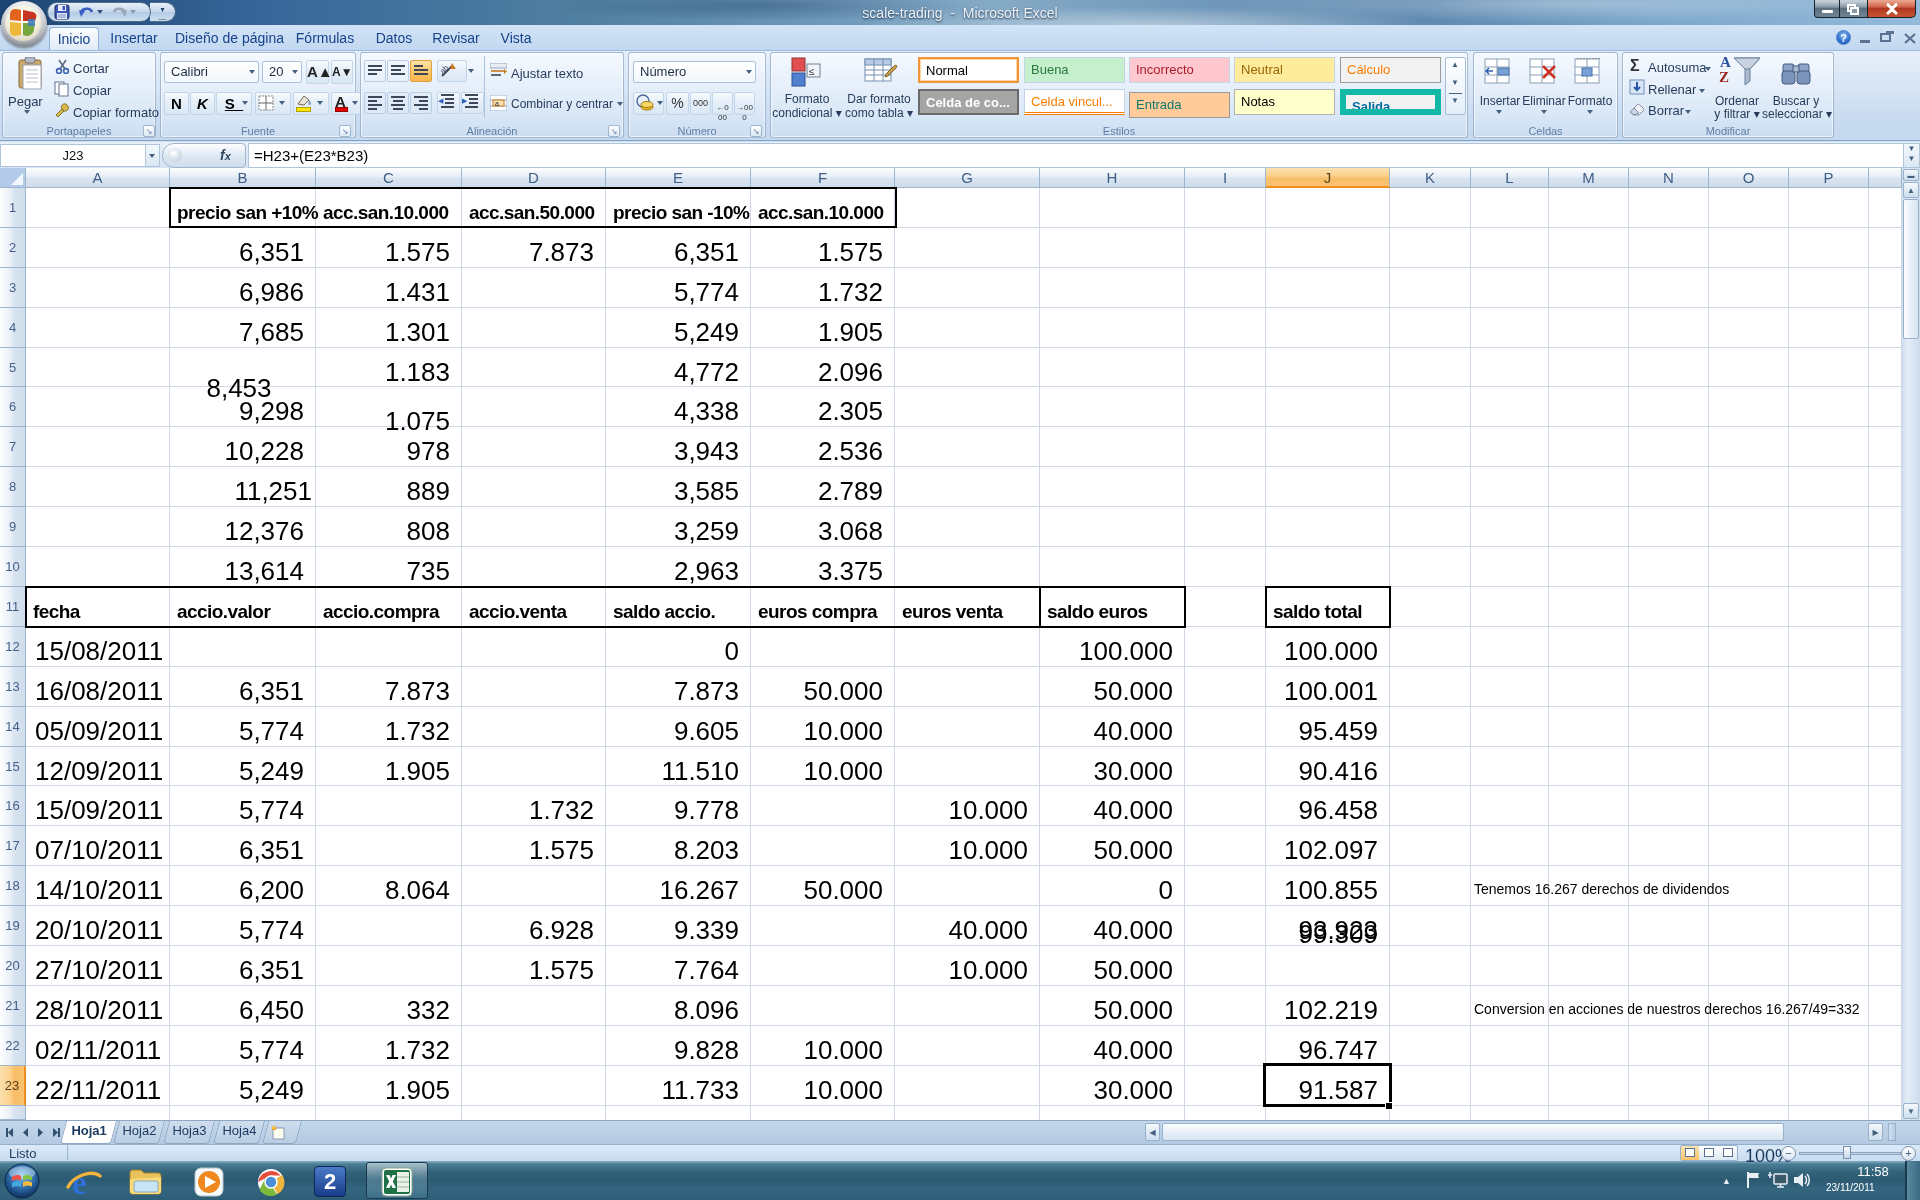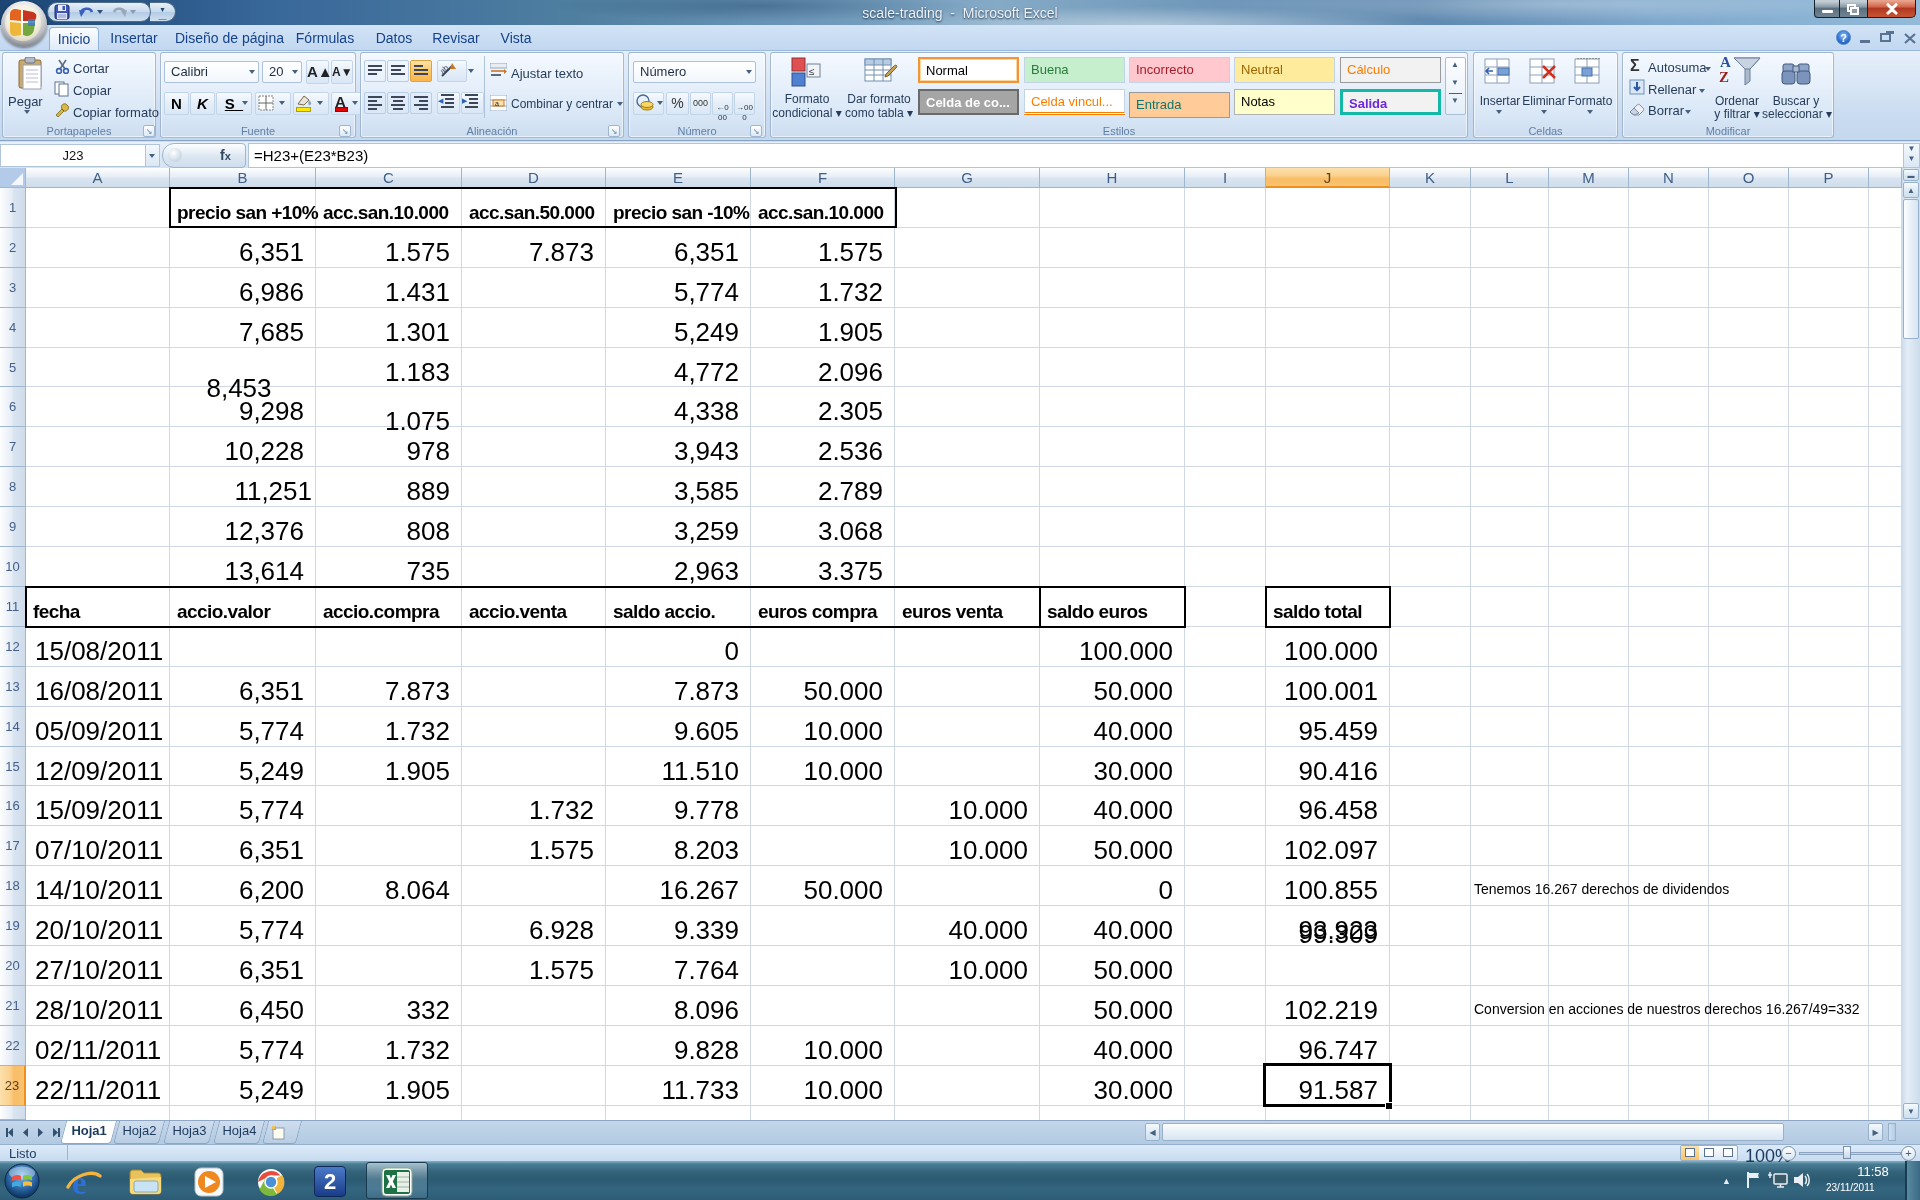--- a/index.html
+++ b/index.html
@@ -34,21 +34,21 @@
 .launcher{position:absolute;bottom:3px;width:12px;height:12px;border:1px solid #9db6d2;border-radius:2px;background:linear-gradient(#fdfefe,#dce8f4);color:#5e7fa5;font-size:8px;line-height:11px;text-align:center}
 .rtxt{position:absolute;font-size:12px;color:#263c59;white-space:nowrap}
 .combo{position:absolute;background:linear-gradient(#fff,#f2f7fc);border:1px solid #abc1dc;border-radius:2px;font-size:13px;color:#1e2c42;white-space:nowrap}
 .btn2{position:absolute;border:1px solid #c3d5e8;border-radius:2px;background:linear-gradient(#f6fafd,#e6eff9 45%,#d9e7f5)}
 .darr{position:absolute;width:0;height:0;border:3px solid transparent;border-top:4px solid #44617f}
 .stcell{position:absolute;width:101px;height:26px;font-size:13px;line-height:24px;padding-left:6px;border:1px solid #c3d4e7;background:#fff;color:#000;white-space:nowrap;overflow:hidden}
 #fbar{left:0;top:142px;width:1920px;height:26px;background:linear-gradient(#e8f0f9,#d6e3f2)}
 #namebox{left:0;top:144px;width:146px;height:23px;background:#fff;border:1px solid #b0c4da;font-size:13px;color:#111;text-align:center;line-height:21px}
 #nb-arr{left:146px;top:144px;width:14px;height:23px;background:linear-gradient(#f3f8fd,#dbe7f3);border:1px solid #b0c4da;border-left:none}
 #fx-pill{left:162px;top:143px;width:84px;height:25px;border:1px solid #9db6ce;border-radius:12px 4px 4px 12px;background:linear-gradient(#fdfeff,#d9e5f1 60%,#cfdeee)}
-#fxtxt{left:220px;top:147px;font-size:14px;font-weight:bold;color:#33475f;z-index:2}
+#fxtxt{left:220px;top:147px;font-size:14px;font-style:italic;font-weight:bold;color:#33475f;z-index:2}
 #ffield{left:248px;top:143px;width:1655px;height:25px;background:#fff;border:1px solid #b0c4da;border-right:none;font-size:15px;color:#000;line-height:23px;padding-left:5px}
 #fchev{left:1903px;top:143px;width:17px;height:25px;background:linear-gradient(#f3f8fd,#dbe7f3);border:1px solid #b0c4da;color:#44617f;font-size:8px;text-align:center;line-height:10px}
 #grid{left:0;top:168px;width:1902px;height:952px;background:#fff;overflow:hidden}
 .colhdr{position:absolute;top:0;height:20px;background:linear-gradient(#fdfefe,#e7eef7 45%,#d9e4f1 55%,#cfdcea);border-right:1px solid #9eb6ce;border-bottom:1px solid #9eb6ce;color:#3f5e86;font-size:15px;text-align:center;line-height:19px}
 .colhdr.sel{background:linear-gradient(#fce0ad,#fbd28f 40%,#f8bd66 60%,#f9c371);color:#58421f;border-bottom:2px solid #f08f1e}
 .rowhdr{position:absolute;left:0;width:26px;background:linear-gradient(to right,#fdfefe,#e7eef7 45%,#d9e4f1 55%,#cfdcea);border-right:1px solid #9eb6ce;border-bottom:1px solid #9eb6ce;color:#44608a;font-size:13px;text-align:center}
 .rowhdr.sel{background:linear-gradient(to right,#fce0ad,#fbd28f 40%,#f8bd66 60%,#f9c371);color:#58421f;border-right:2px solid #f08f1e}
 #corner{position:absolute;left:0;top:0;width:26px;height:20px;background:#b3cbe9;border-right:1px solid #9eb6ce;border-bottom:1px solid #9eb6ce}
 #corner:after{content:"";position:absolute;right:2px;bottom:2px;border-left:12px solid transparent;border-bottom:12px solid #f4f7fb}
 .gl-v{position:absolute;top:20px;width:1px;background:#d0d7e5}
@@ -300,21 +300,21 @@
 <div class="rtxt" style="left:842px;top:106px;width:74px;text-align:center">como tabla ▾</div>
 <div class="stcell" style="left:918px;top:57px;background:#ffffff;color:#000000;font-weight:normal;border:2px solid #f29536;box-shadow:0 0 0 1px #fbd7a1 inset;">Normal</div>
 <div class="stcell" style="left:1024px;top:57px;background:#c6efce;color:#2a7a3c;font-weight:normal;">Buena</div>
 <div class="stcell" style="left:1129px;top:57px;background:#ffc7ce;color:#a81c2a;font-weight:normal;">Incorrecto</div>
 <div class="stcell" style="left:1234px;top:57px;background:#ffeb9c;color:#9c6500;font-weight:normal;">Neutral</div>
 <div class="stcell" style="left:1340px;top:57px;background:#f2f2f2;color:#fa7d00;font-weight:normal;border:1px solid #9a9a9a;">Cálculo</div>
 <div class="stcell" style="left:918px;top:89px;background:#a5a5a5;color:#ffffff;font-weight:bold;border:2px solid #6a6a6a;">Celda de co...</div>
 <div class="stcell" style="left:1024px;top:89px;background:#ffffff;color:#fa7d00;font-weight:normal;border-bottom:3px double #fa7d00;">Celda vincul...</div>
 <div class="stcell" style="left:1129px;top:92px;background:#ffcc99;color:#0f766e;font-weight:normal;border:1px solid #9a9a9a;">Entrada</div>
 <div class="stcell" style="left:1234px;top:89px;background:#ffffcc;color:#000000;font-weight:normal;border:1px solid #b2b2b2;">Notas</div>
-<div class="stcell" style="left:1340px;top:89px;background:#f2f2f2;color:#6d28d9;font-weight:bold;border:3px solid #14b8a6;">Salida</div>
+<div class="stcell" style="left:1340px;top:89px;background:#f2f2f2;color:#0369a1;font-weight:bold;border:6px solid #14b8a6;">Salida</div>
 <div class="abs" style="left:1445px;top:57px;width:21px;height:58px;border:1px solid #a8bed8;border-radius:2px;background:linear-gradient(#fdfeff,#e4eef8)"></div>
 <div class="abs" style="left:1451px;top:60px;font-size:8px;color:#44617f">▲</div>
 <div class="abs" style="left:1451px;top:78px;font-size:8px;color:#44617f">▼</div>
 <div class="abs" style="left:1451px;top:96px;font-size:8px;color:#44617f">▼</div>
 <div class="abs" style="left:1449px;top:93px;width:13px;height:1px;background:#44617f"></div>
 <div class="abs group" style="left:1473px;width:145px"></div>
 <div class="abs glabel" style="left:1473px;bottom:auto;top:125px;width:145px">Celdas</div>
 <svg class="abs" style="left:1484px;top:58px" width="30" height="30" viewBox="0 0 30 30">
 <rect x="1" y="1" width="24" height="24" fill="#fff" stroke="#8aa0b8"></rect>
 <line x1="1" y1="9" x2="25" y2="9" stroke="#8aa0b8"></line>

